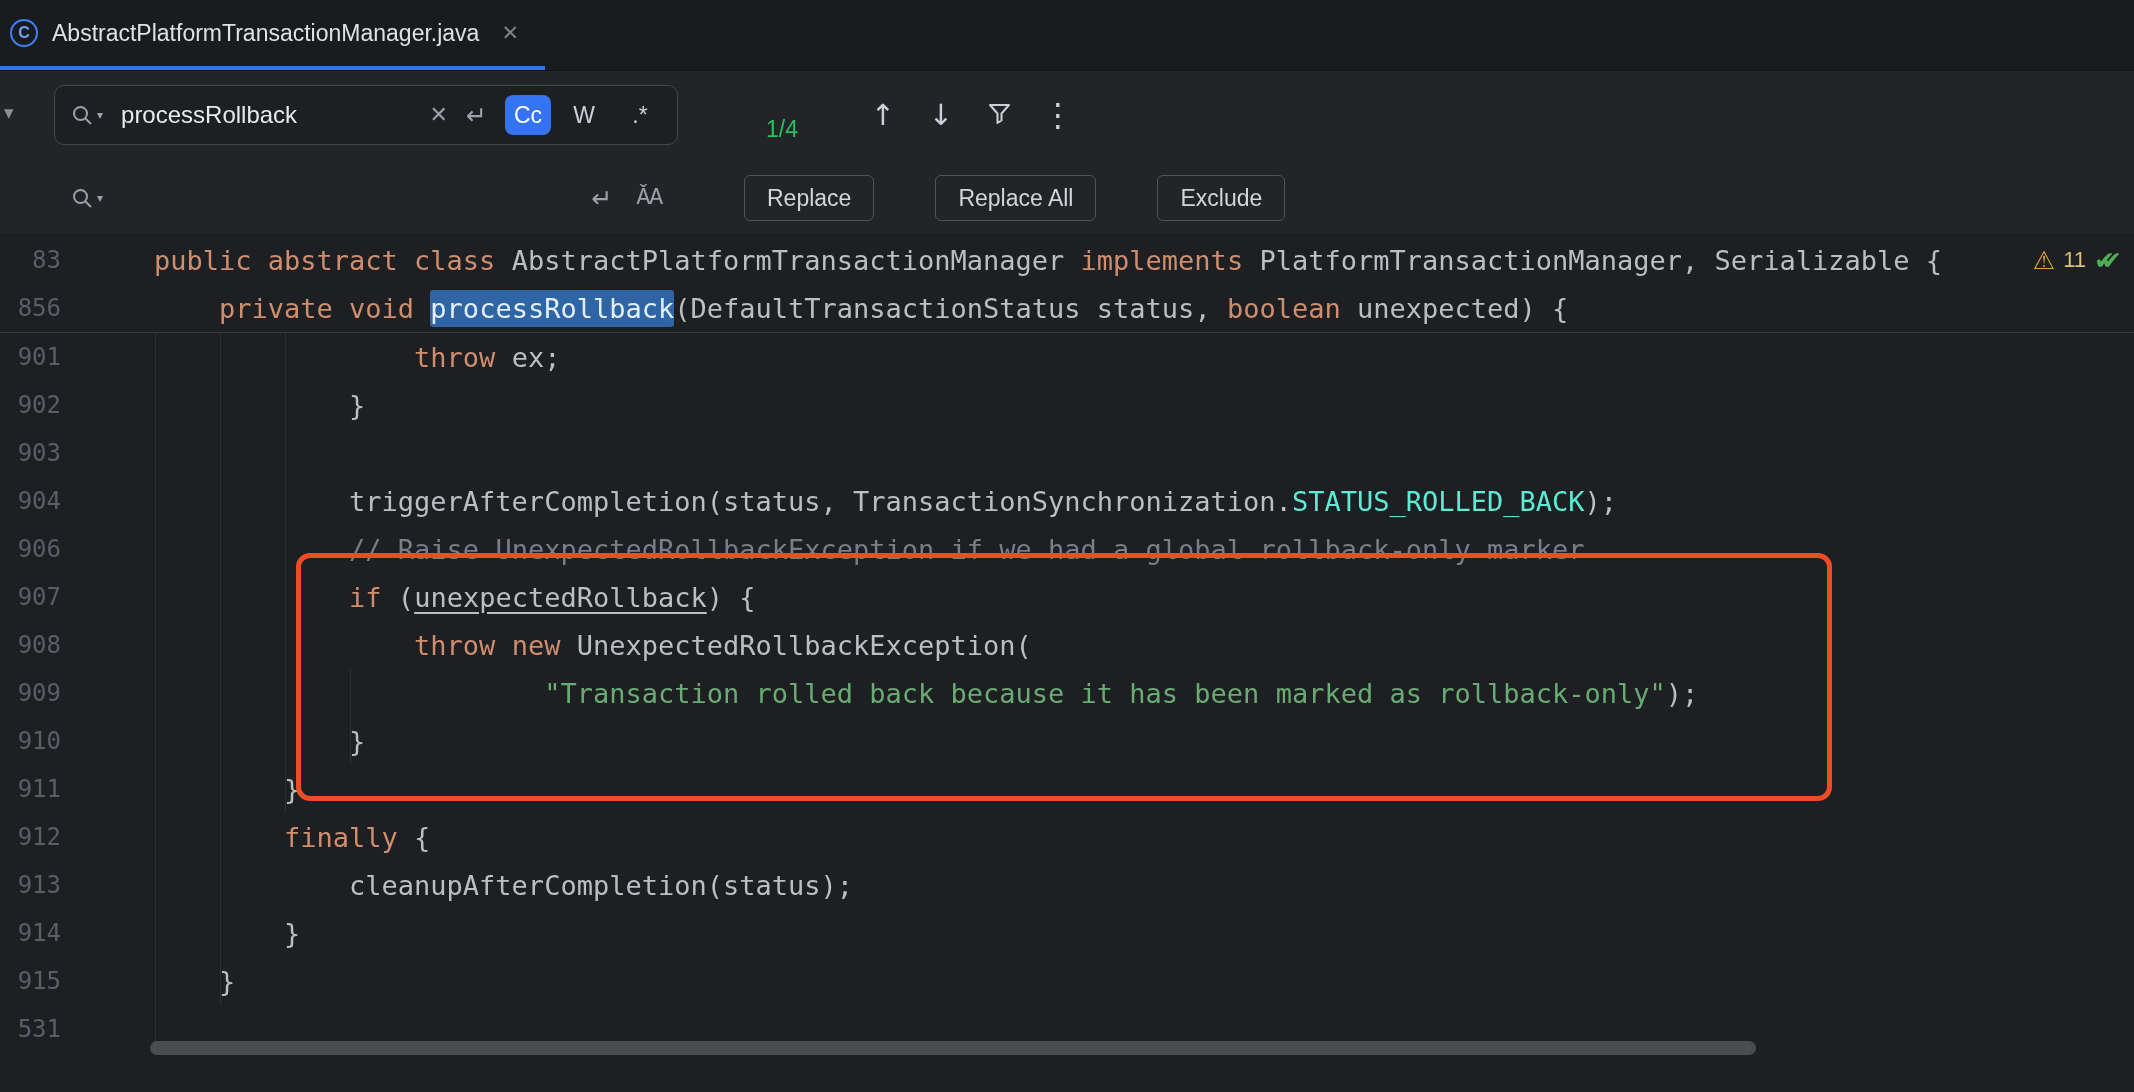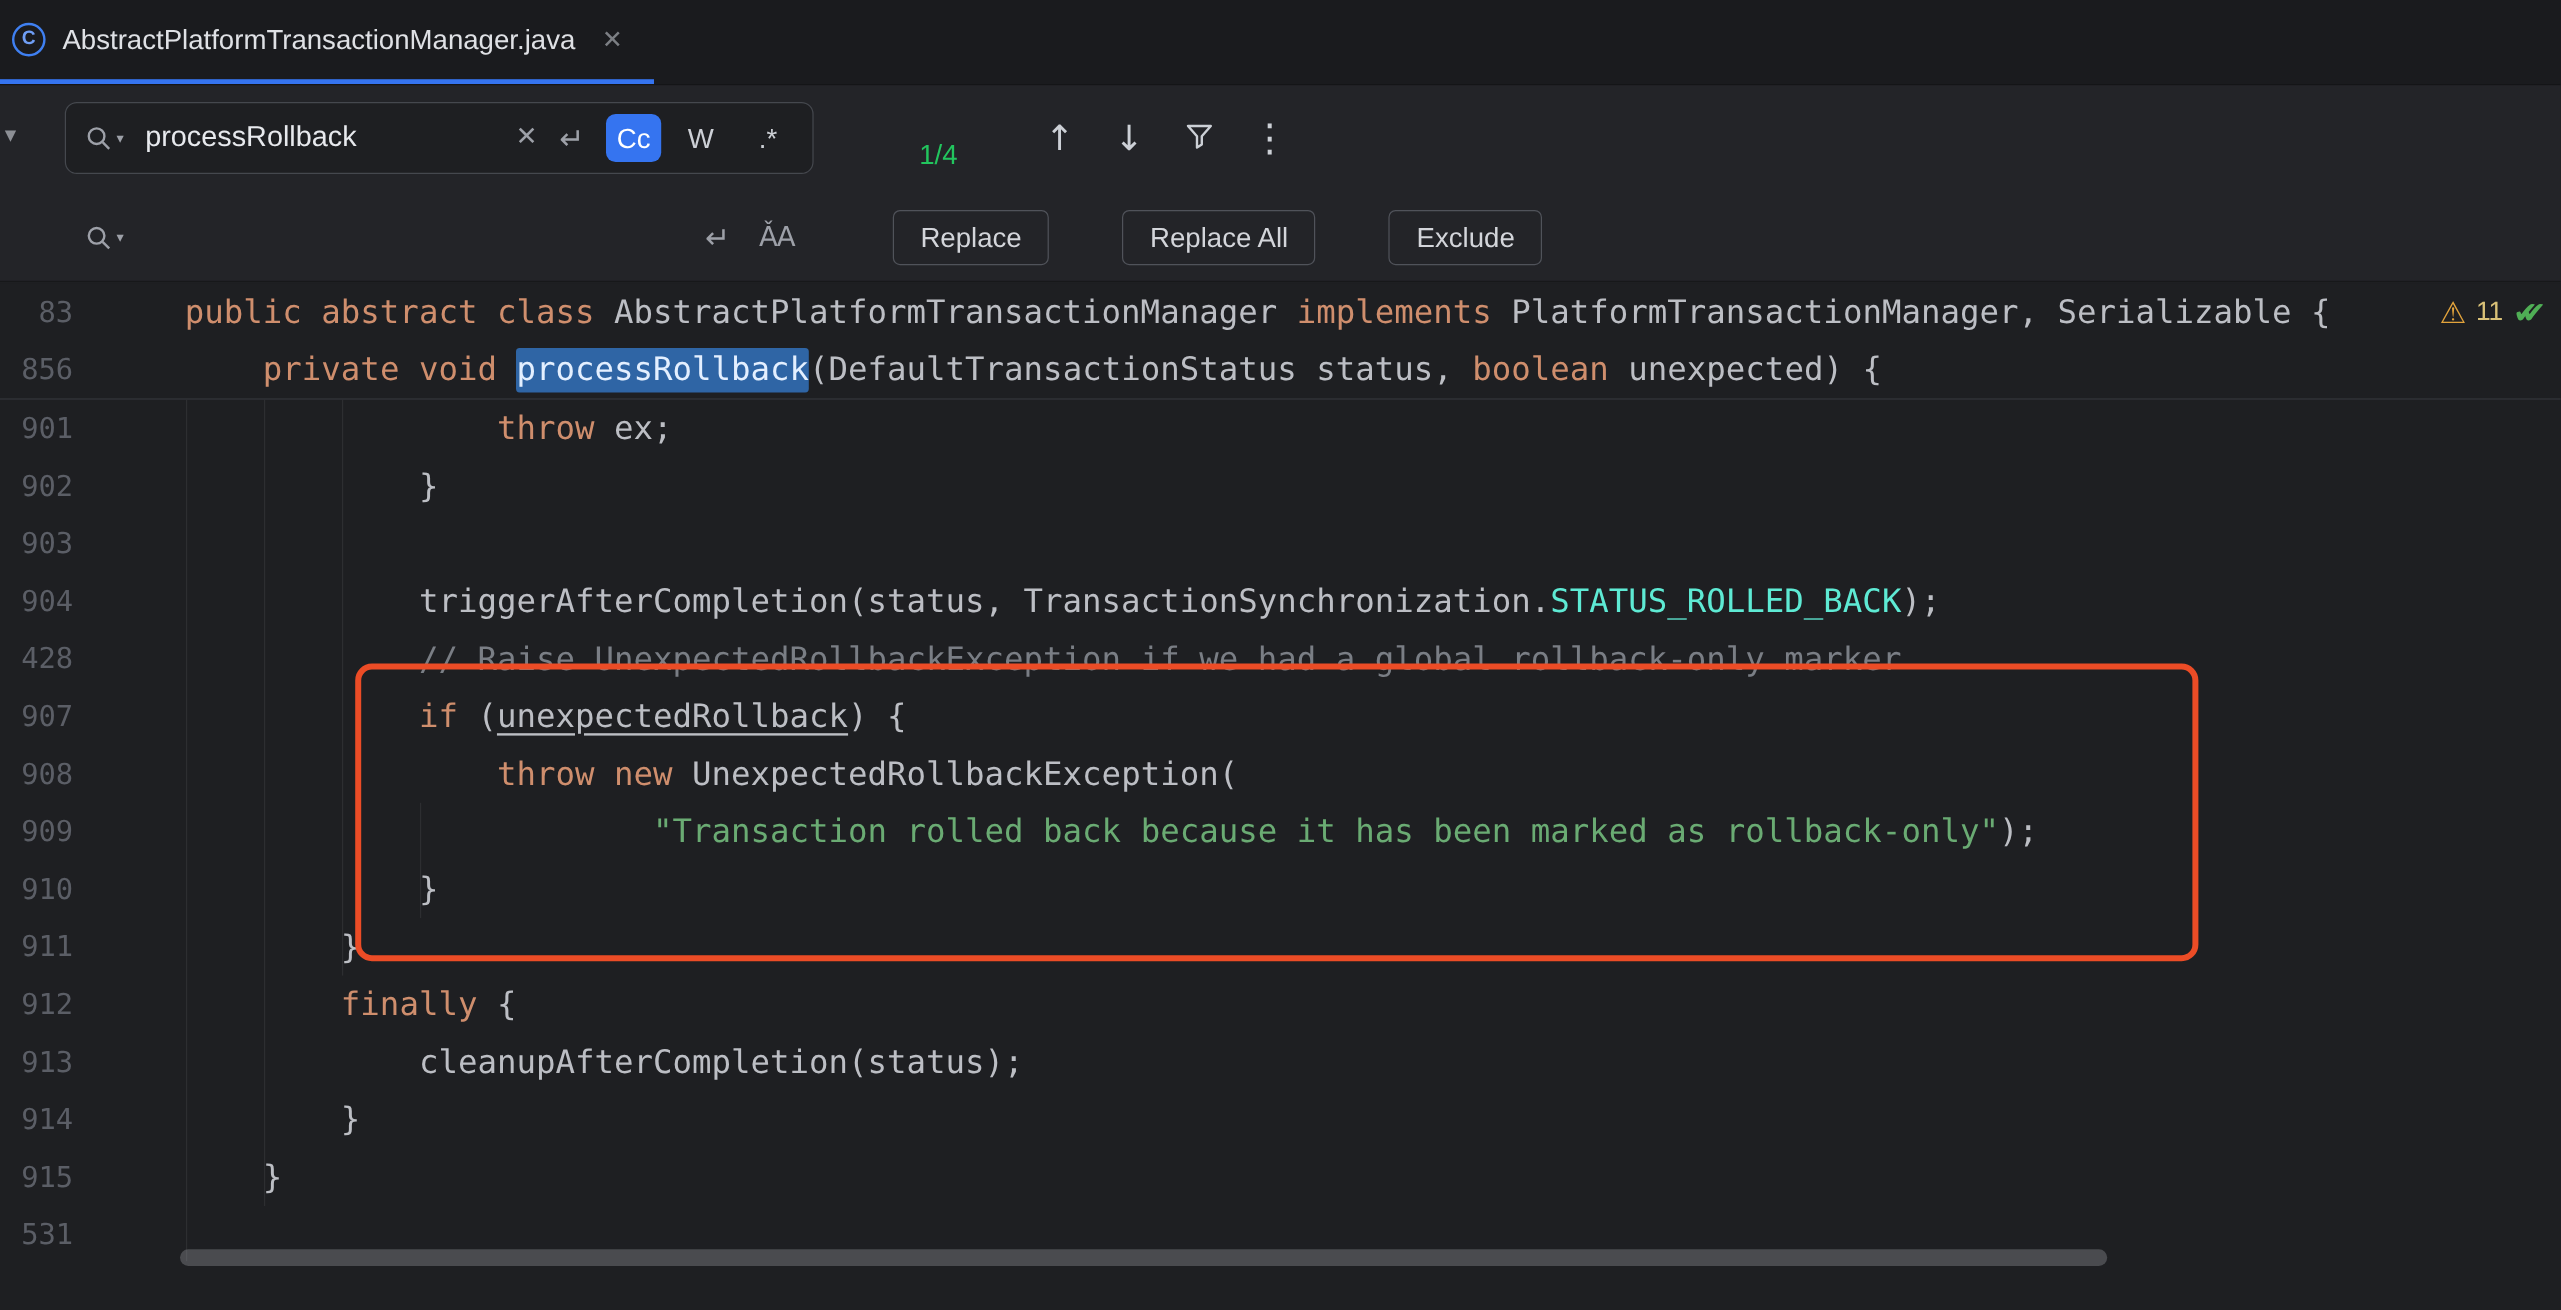--- a/index.html
+++ b/index.html
@@ -50,21 +50,21 @@
   .toggle.active { background: #3574f0; color: #ffffff; }
   .counter { position: absolute; left: 740px; top: 28px; width: 84px; height: 60px;
     display: flex; align-items: center; justify-content: center; color: #22c55e; font-size: 23px; }
   .nav { position: absolute; left: 868px; top: 14px; height: 60px; display: flex; align-items: center; gap: 28px; }
   .nav .icon-btn { color: #ccd0d6; font-size: 29px; width: 30px; text-align: center; }
   .replace-field {
     position: absolute; left: 54px; top: 97px; width: 624px; height: 60px;
     display: flex; align-items: center; padding: 0 16px 0 17px; gap: 24px;
   }
   .replace-text { flex: 1; color: #e7e9ed; font-size: 24px; }
-  .preserve { font-size: 23px; letter-spacing: -1px; }
+  .preserve { font-size: 23px; letter-spacing: -1px; font-family: Liberation Mono, monospace; }
   .action-buttons { position: absolute; left: 700px; top: 104px; display: flex; gap: 17px; }
   .action-btn {
     height: 46px; padding: 0 22px; background: transparent;
     border: 1px solid #50535a; border-radius: 6px;
     color: #d3d5da; font-size: 23px; font-family: "Liberation Sans", sans-serif; margin-left: 44px;
   }
 
   
   .sticky {
     position: absolute; top: 236px; left: 0; width: 100%;
@@ -200,21 +200,21 @@
     </div>
     <div class="row">
       <span class="ln">903</span>
       <span class="code"></span>
     </div>
     <div class="row">
       <span class="ln">904</span>
       <span class="code"><span class="tok-t">            triggerAfterCompletion(status, TransactionSynchronization.</span><span class="tok-const">STATUS_ROLLED_BACK</span><span class="tok-t">);</span></span>
     </div>
     <div class="row">
-      <span class="ln">428</span>
+      <span class="ln">906</span>
       <span class="code"><span class="tok-t">            </span><span class="tok-com">// Raise UnexpectedRollbackException if we had a global rollback-only marker</span></span>
     </div>
     <div class="row">
       <span class="ln">907</span>
       <span class="code"><span class="tok-t">            </span><span class="tok-kw">if </span><span class="tok-t">(</span><span class="tok-u">unexpectedRollback</span><span class="tok-t">) {</span></span>
     </div>
     <div class="row">
       <span class="ln">908</span>
       <span class="code"><span class="tok-t">                </span><span class="tok-kw">throw new </span><span class="tok-t">UnexpectedRollbackException(</span></span>
     </div>

